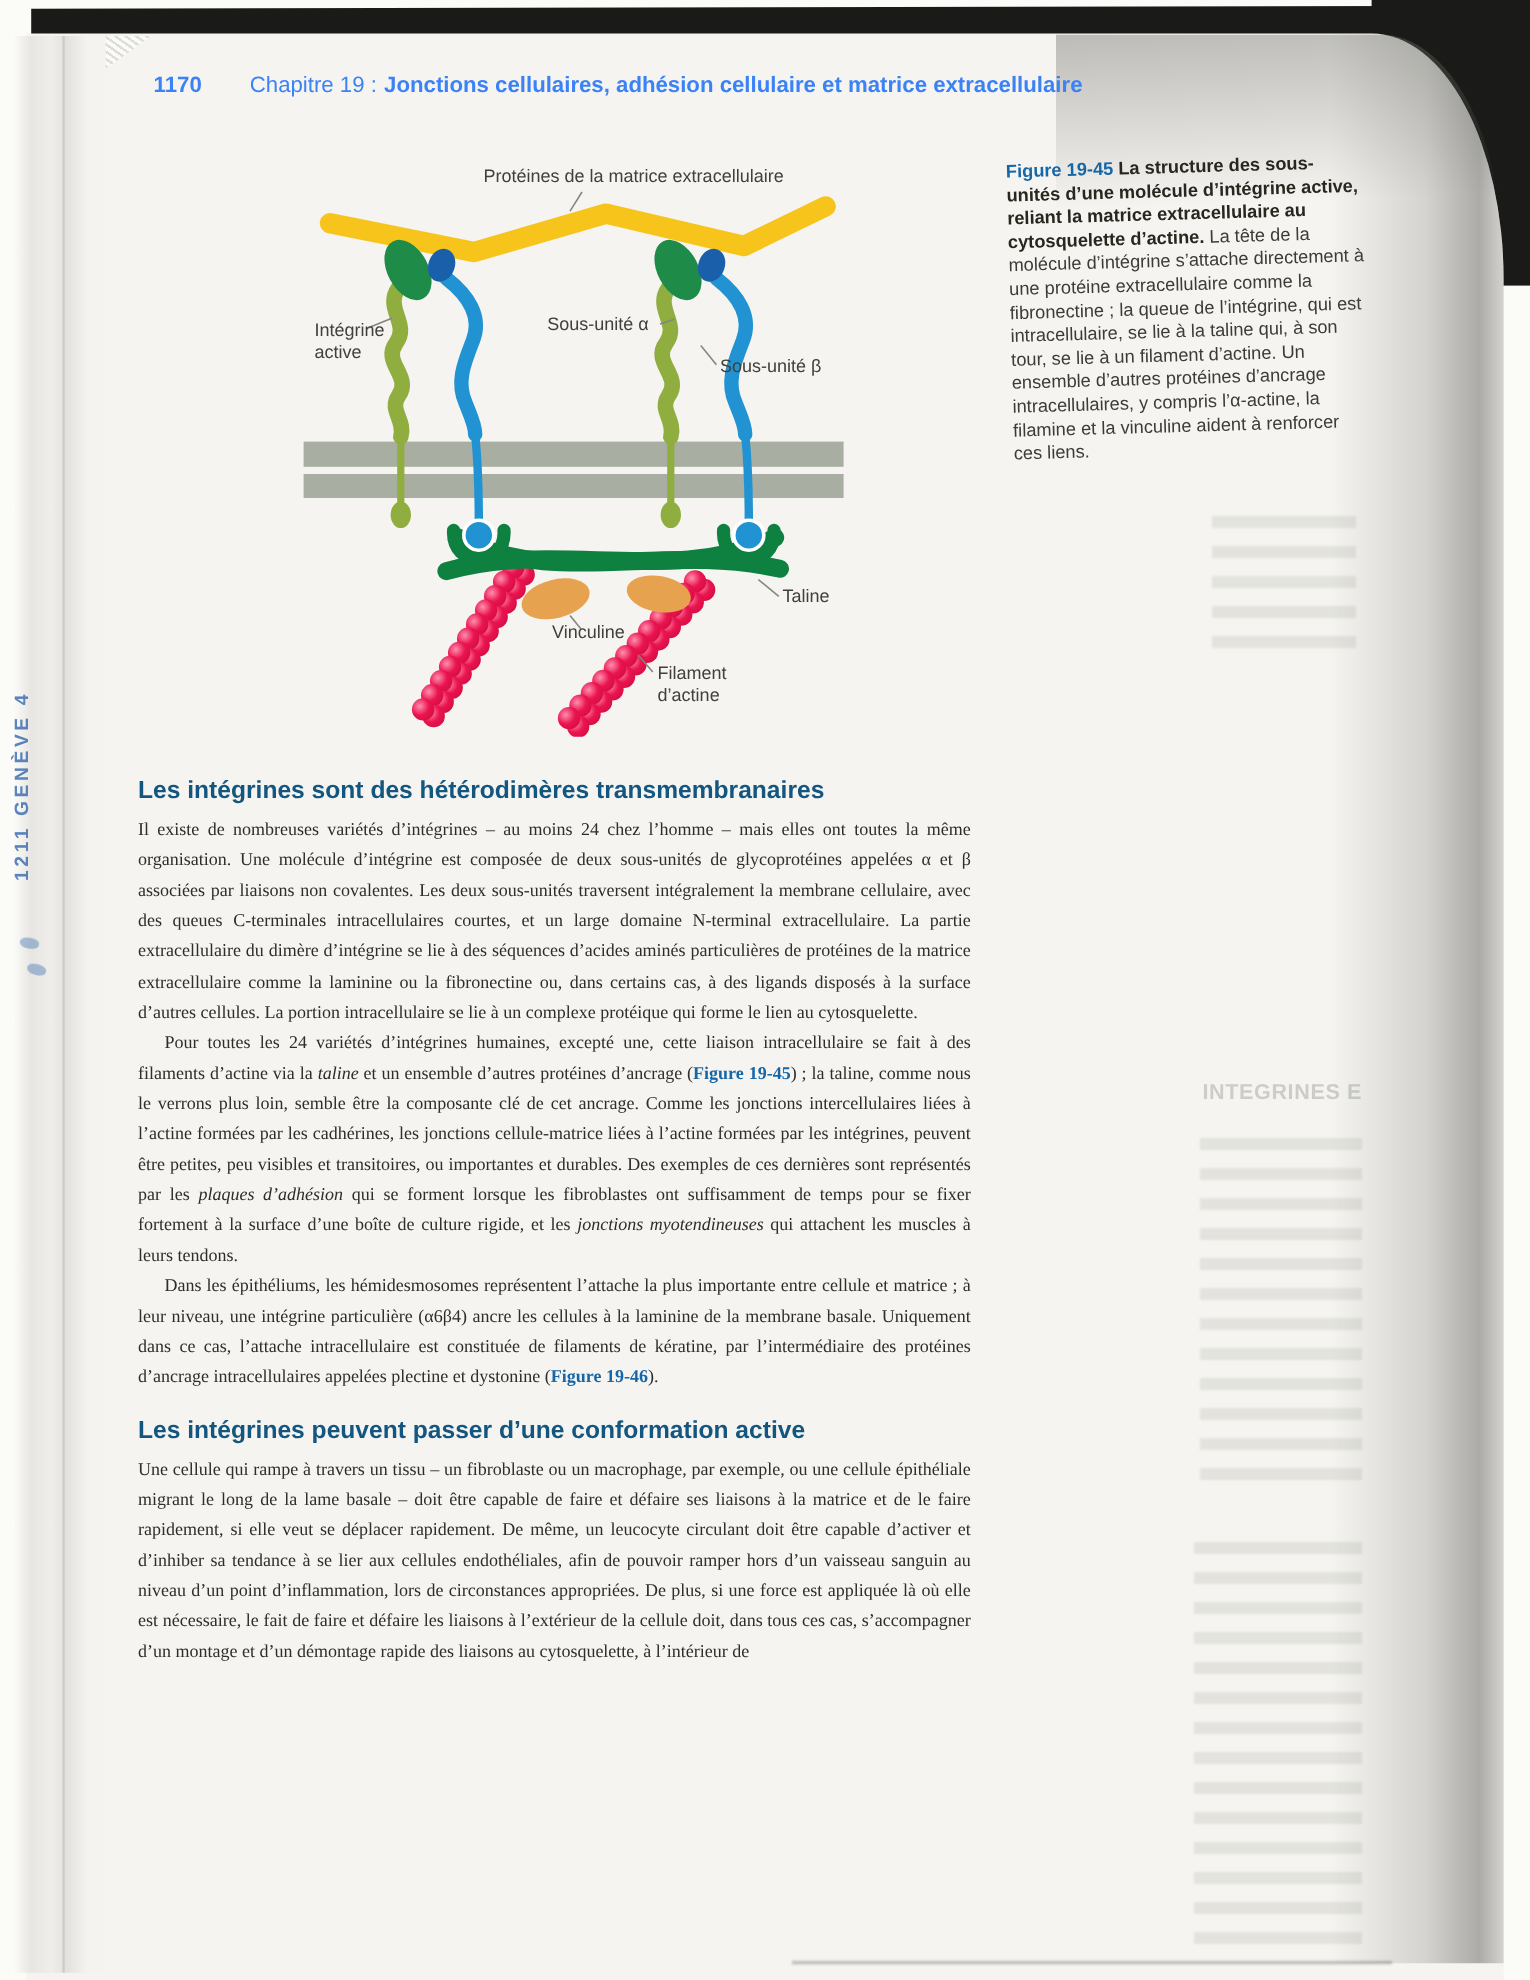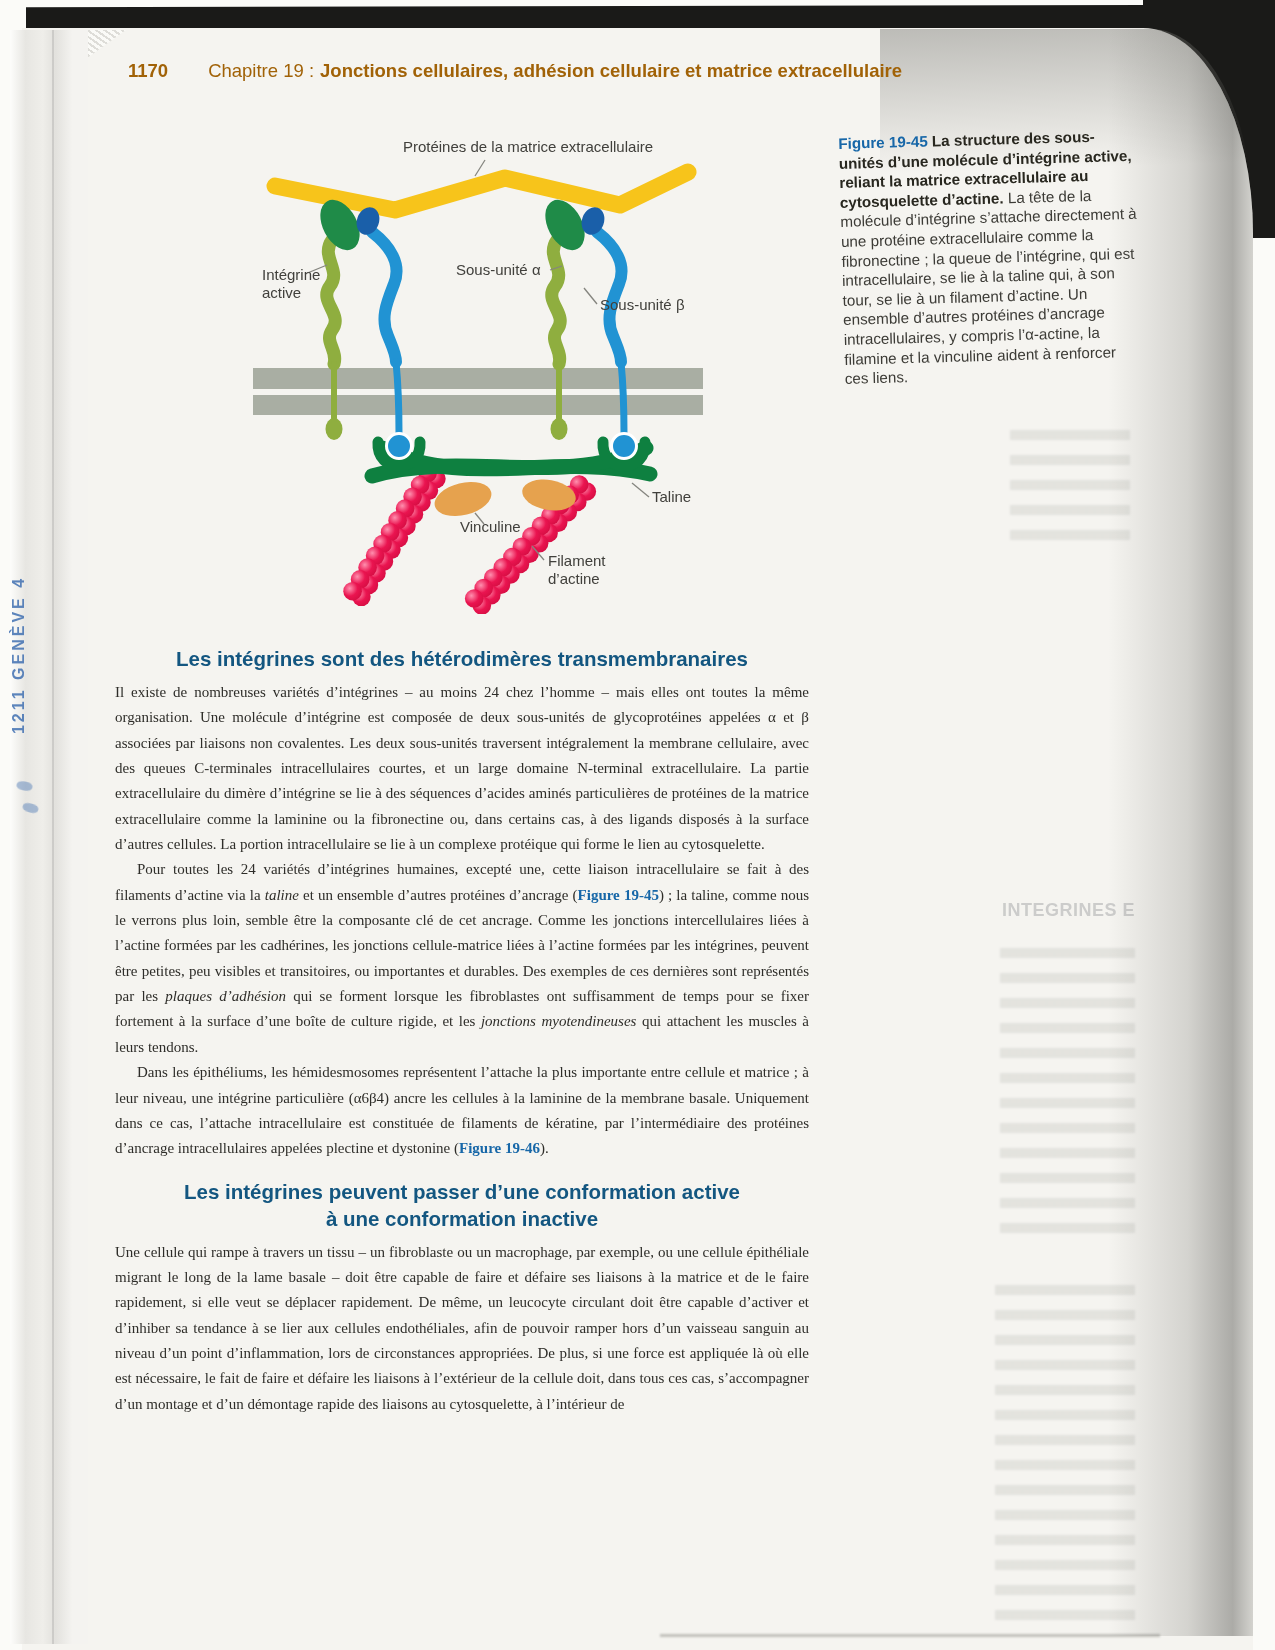--- a/index.html
+++ b/index.html
@@ -26,34 +26,34 @@
         clip-path:polygon(0 0,100% 0,0 100%);opacity:.8;}
   .bottom-line{left:660px;top:1634px;width:500px;height:3px;background:rgba(60,60,55,.28);filter:blur(1px);}
 
   
   .stamp{left:-88px;top:638px;width:230px;height:34px;transform:rotate(-90deg);
          text-align:center;color:#3b6cb0;font-weight:700;font-size:16px;letter-spacing:3px;
          opacity:.82;filter:blur(.4px);}
   .stamp-frag{width:9px;height:16px;background:#3b6cb0;opacity:.4;border-radius:45%;filter:blur(.6px);}
 
   
-  .header{left:128px;top:60px;width:960px;font-size:18.5px;color:#a16207;white-space:nowrap;}
+  .header{left:128px;top:60px;width:960px;font-size:18.5px;color:#3b82f6;white-space:nowrap;}
   .header .pageno{font-weight:700;margin-right:40px;}
   .header .chap{font-weight:400;margin-right:6px;}
   .header .title{font-weight:700;}
 
   
   .caption{left:838px;top:134px;width:298px;font-size:15.2px;line-height:19.6px;color:#3c3b36;
            transform:rotate(-1.6deg);transform-origin:left top;}
   .seg-figblue{color:#1767a8;font-weight:700;}
   .seg-b{color:#28271f;font-weight:700;}
 
   
   .text-col{left:115px;top:645px;width:694px;color:#2e2d29;}
-  .sec-head{font-size:20.5px;line-height:27px;font-weight:700;color:#135680;margin:0;text-align:center;}
+  .sec-head{font-size:20.5px;line-height:27px;font-weight:700;color:#135680;margin:0;}
   .sec-head span{display:block;}
   .para{font-family:"Liberation Serif",serif;font-size:15px;line-height:25.35px;
         text-align:justify;margin:0;hyphens:auto;}
   .para.first{margin-top:8px;}
   .para.indent{text-indent:22px;}
   .sec2{margin-top:16px;}
   .seg-i{font-style:italic;}
   .seg-fig{font-weight:700;color:#1767a8;font-family:"Liberation Serif",serif;}
 
   
@@ -213,19 +213,18 @@
 
 <div class="abs text-col">
   <h2 class="sec-head">
     <span>Les intégrines sont des hétérodimères transmembranaires</span>
   </h2>
   <p class="para first"><span>Il existe de nombreuses variétés d’intégrines – au moins 24 chez l’homme – mais elles ont toutes la même organisation. Une molécule d’intégrine est composée de deux sous-unités de glycoprotéines appelées α et β associées par liaisons non covalentes. Les deux sous-unités traversent intégralement la membrane cellulaire, avec des queues C-terminales intracellulaires courtes, et un large domaine N-terminal extracellulaire. La partie extracellulaire du dimère d’intégrine se lie à des séquences d’acides aminés particulières de protéines de la matrice extracellulaire comme la laminine ou la fibronectine ou, dans certains cas, à des ligands disposés à la surface d’autres cellules. La portion intracellulaire se lie à un complexe protéique qui forme le lien au cytosquelette.</span></p>
   <p class="para indent"><span>Pour toutes les 24 variétés d’intégrines humaines, excepté une, cette liaison intracellulaire se fait à des filaments d’actine via la </span><span class="seg-i">taline</span><span> et un ensemble d’autres protéines d’ancrage (</span><span class="seg-fig">Figure 19-45</span><span>) ; la taline, comme nous le verrons plus loin, semble être la composante clé de cet ancrage. Comme les jonctions intercellulaires liées à l’actine formées par les cadhérines, les jonctions cellule-matrice liées à l’actine formées par les intégrines, peuvent être petites, peu visibles et transitoires, ou importantes et durables. Des exemples de ces dernières sont représentés par les </span><span class="seg-i">plaques d’adhésion</span><span> qui se forment lorsque les fibroblastes ont suffisamment de temps pour se fixer fortement à la surface d’une boîte de culture rigide, et les </span><span class="seg-i">jonctions myotendineuses</span><span> qui attachent les muscles à leurs tendons.</span></p>
   <p class="para indent"><span>Dans les épithéliums, les hémidesmosomes représentent l’attache la plus importante entre cellule et matrice ; à leur niveau, une intégrine particulière (α6β4) ancre les cellules à la laminine de la membrane basale. Uniquement dans ce cas, l’attache intracellulaire est constituée de filaments de kératine, par l’intermédiaire des protéines d’ancrage intracellulaires appelées plectine et dystonine (</span><span class="seg-fig">Figure 19-46</span><span>).</span></p>
   <h2 class="sec-head sec2">
     <span>Les intégrines peuvent passer d’une conformation active</span>
-    <span>à une conformation inactive</span>
   </h2>
   <p class="para first"><span>Une cellule qui rampe à travers un tissu – un fibroblaste ou un macrophage, par exemple, ou une cellule épithéliale migrant le long de la lame basale – doit être capable de faire et défaire ses liaisons à la matrice et de le faire rapidement, si elle veut se déplacer rapidement. De même, un leucocyte circulant doit être capable d’activer et d’inhiber sa tendance à se lier aux cellules endothéliales, afin de pouvoir ramper hors d’un vaisseau sanguin au niveau d’un point d’inflammation, lors de circonstances appropriées. De plus, si une force est appliquée là où elle est nécessaire, le fait de faire et défaire les liaisons à l’extérieur de la cellule doit, dans tous ces cas, s’accompagner d’un montage et d’un démontage rapide des liaisons au cytosquelette, à l’intérieur de</span></p>
 </div>
 
 <div class="abs right-shade"></div>
 <div class="abs bottom-line"></div>
 
 </body></html>

